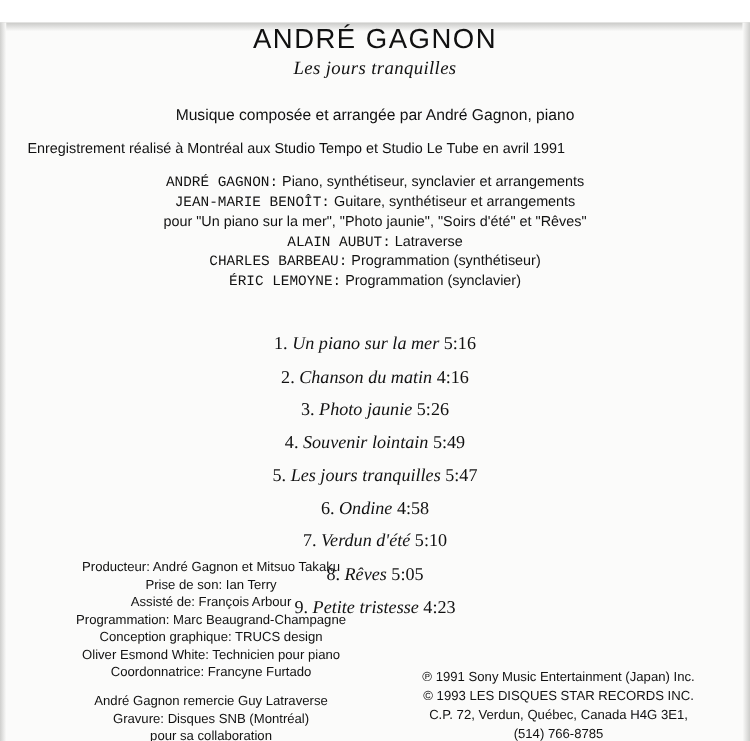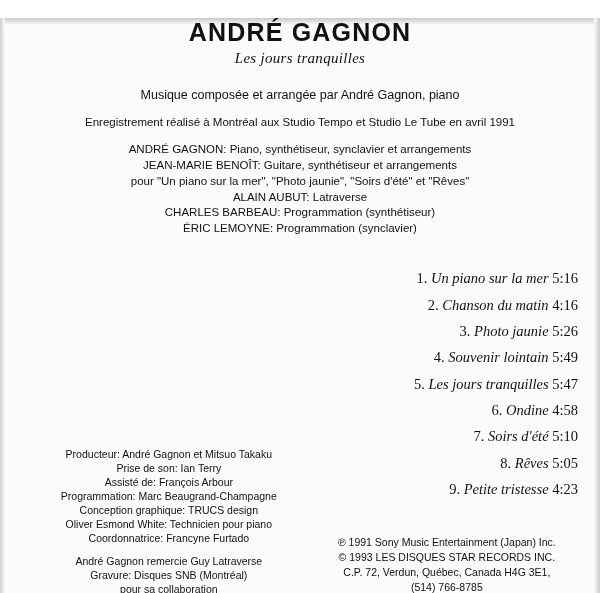--- a/index.html
+++ b/index.html
@@ -43,69 +43,68 @@
 
   .content {
     position: relative;
     padding: 0 22px;
     box-sizing: border-box;
     height: 100%;
   }
 
   .artist {
     text-align: center;
-    font-size: 25px;
+    font-size: 22px;
     letter-spacing: 1.2px;
-    font-weight: 700;
+    font-weight: 400;
     margin-top: 18px;
     font-family: "Liberation Sans", sans-serif;
   }
   .album {
     text-align: center;
     font-style: italic;
     font-size: 15px;
     margin-top: 3px;
     font-family: "Liberation Serif", serif;
     letter-spacing: 0.3px;
   }
   .credit-line {
     text-align: center;
     font-size: 12.5px;
     margin-top: 21px;
   }
   .recording-line {
-    text-align: center;
     font-size: 11.5px;
     margin-top: 14px;
   }
 
   .personnel {
     margin-top: 14px;
     text-align: center;
     font-size: 11.5px;
     line-height: 1.38;
   }
   .personnel .row {
     display: block;
   }
   .personnel .name {
     font-weight: 400;
+    font-family: Liberation Mono, monospace;
   }
 
   .tracklist {
     margin-top: 28px;
     text-align: center;
     font-family: "Liberation Serif", serif;
     font-size: 14.5px;
     line-height: 1.82;
   }
   .track {
     display: block;
     white-space: nowrap;
-    text-align: right;
   }
   .track .num {
     font-style: normal;
   }
   .track .title {
     font-style: italic;
   }
   .track .time {
     font-style: normal;
   }
@@ -214,21 +213,21 @@
         <span class="title">Les jours tranquilles</span>
         <span class="time">5:47</span>
       </span>
       <span class="track">
         <span class="num">6.</span>
         <span class="title">Ondine</span>
         <span class="time">4:58</span>
       </span>
       <span class="track">
         <span class="num">7.</span>
-        <span class="title">Soirs d'été</span>
+        <span class="title">Verdun d'été</span>
         <span class="time">5:10</span>
       </span>
       <span class="track">
         <span class="num">8.</span>
         <span class="title">Rêves</span>
         <span class="time">5:05</span>
       </span>
       <span class="track">
         <span class="num">9.</span>
         <span class="title">Petite tristesse</span>

